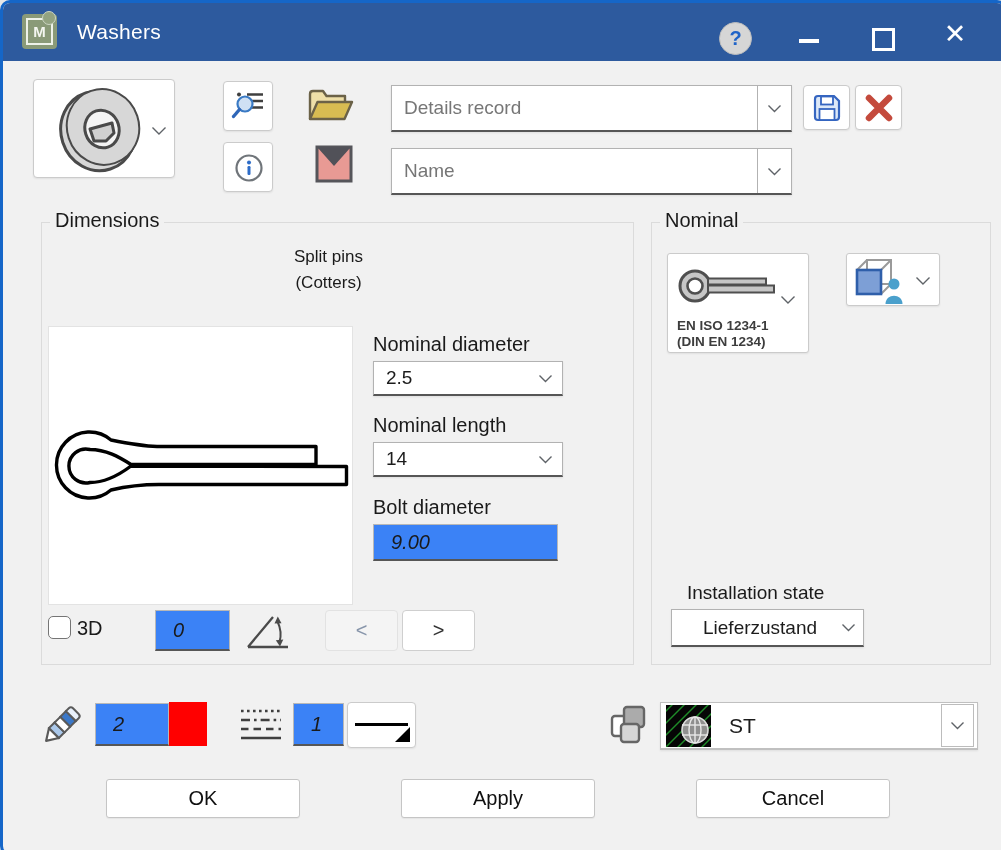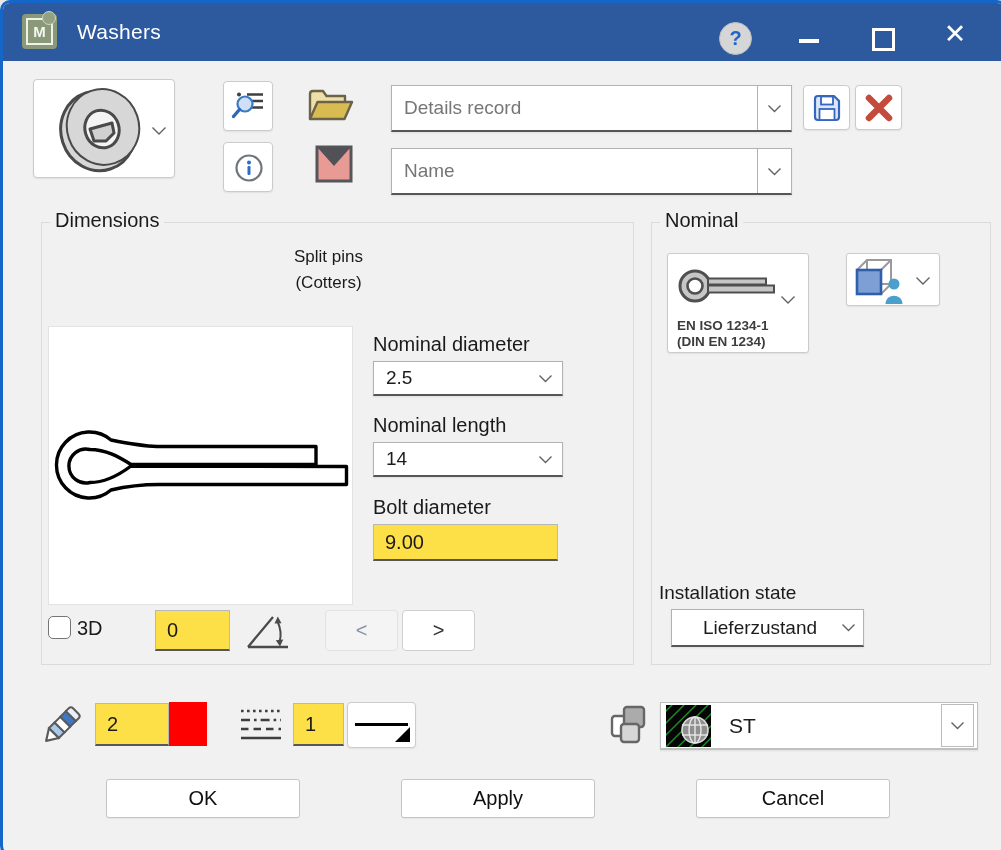--- a/index.html
+++ b/index.html
@@ -27,22 +27,22 @@
   .combo{background:#fff;border:1px solid #b2b2b2;border-bottom:2px solid #565656;
     display:flex;align-items:center;box-shadow:0 1px 2px rgba(0,0,0,.08);}
   .combo .val{padding-left:12px;font-size:19px;color:#1c1c1c;flex:1;white-space:nowrap;overflow:hidden;}
   .ph{color:#767676!important;}
   .chevcell{width:33px;align-self:stretch;display:flex;align-items:center;justify-content:center;}
   .sep{border-left:1px solid #b2b2b2;}
   .group{border:1px solid #dbdbdb;}
   .glabel{position:absolute;top:-14px;left:8px;background:#f1f1f1;padding:0 5px;
     font-size:20px;color:#1a1a1a;}
   .lbl{font-size:20px;color:#1a1a1a;white-space:nowrap;}
-  .uinput{background:#fde047;border:1px solid #b8b8b8;border-bottom:2px solid #565656;
-    font-size:20px;color:#1a1a1a;padding:0 11px;font-family:inherit;outline:none;box-sizing:border-box;}
+  .uinput{background:#3b82f6;border:1px solid #b8b8b8;border-bottom:2px solid #565656;
+    font-size:20px;color:#1a1a1a;padding:0 17px;font-family:inherit;outline:none;box-sizing:border-box;font-style:italic;}
   .dlgbtn{background:#fff;border:1px solid #c5c5c5;border-radius:3px;font-size:20px;color:#101010;
     display:flex;align-items:center;justify-content:center;box-shadow:0 1px 1px rgba(0,0,0,.05);}
   .stdtxt{font-size:13.5px;font-weight:bold;color:#3d3d3d;line-height:16px;white-space:nowrap;}
   .navbtn{border-radius:4px;font-size:20px;display:flex;align-items:center;justify-content:center;}
   .cbox{background:#fff;border:1px solid #757575;border-radius:5px;}
   .cornertri{position:absolute;right:5px;bottom:5px;width:0;height:0;
     border-left:15px solid transparent;border-bottom:15px solid #000;}
 </style>
 </head>
 <body>
@@ -219,21 +219,21 @@
       <path d="M14 2 L4 12 M38 2 L28 12 M38 26 L28 36 M14 26 L4 36" stroke="#9a9a9a" stroke-width="2"></path>
       <rect x="4" y="12" width="24" height="24" fill="#7d9fd6" stroke="#2f5faa" stroke-width="2.6"></rect>
       <circle cx="41" cy="26" r="5.5" fill="#4aa0cc"></circle>
       <path d="M32.5 46 C32.5 35 49.5 35 49.5 46 Z" fill="#4aa0cc"></path>
     </svg>
     <svg class="abs" style="left:68px;top:22px;" width="16" height="10" viewBox="0 0 16 10">
       <polyline points="1.5,1.5 8,8 14.5,1.5" fill="none" stroke="#5f6368" stroke-width="1.4"></polyline>
     </svg>
   </div>
 
-  <div class="abs lbl" style="left:656px;top:579px;font-size:19px;">Installation state</div>
+  <div class="abs lbl" style="left:684px;top:579px;font-size:19px;">Installation state</div>
   <div class="abs combo" style="left:668px;top:606px;width:193px;height:38px;padding-left:19px;">
     <span class="val">Lieferzustand</span>
     <div class="chevcell" style="width:30px;">
       <svg width="15" height="9" viewBox="0 0 15 9">
         <polyline points="1.5,1.5 7.5,7.5 13.5,1.5" fill="none" stroke="#5f6368" stroke-width="1.4"></polyline>
       </svg>
     </div>
   </div>
 
   <svg class="abs" style="left:34px;top:697px;" width="48" height="48" viewBox="0 0 48 48">

